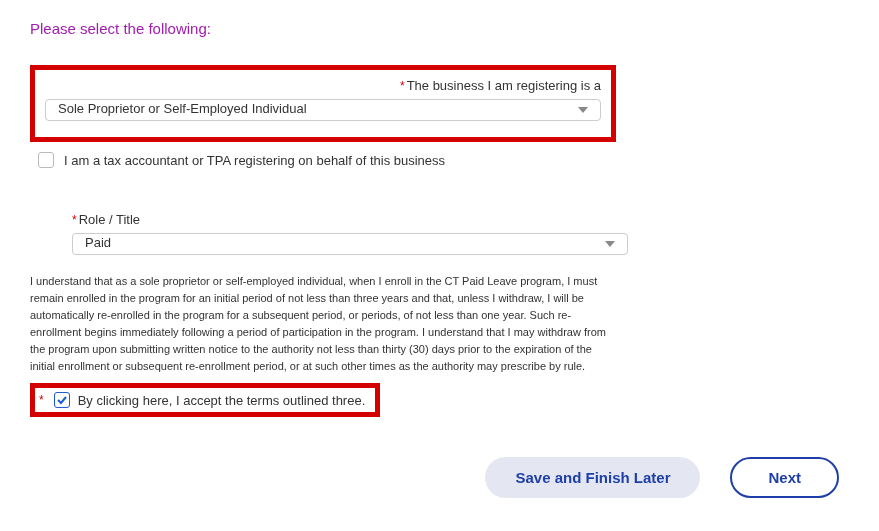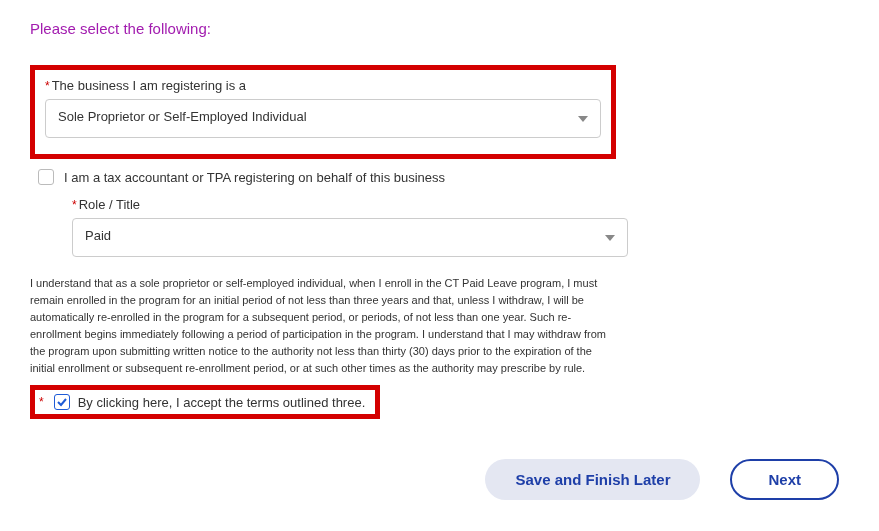--- a/index.html
+++ b/index.html
@@ -20,21 +20,21 @@
     .field-label {
       font-size: 13px;
       color: #333;
       margin-bottom: 6px;
       display: block;
     }
     .required-mark { color: #c00; margin-right: 2px; font-size: 12px; }
     .select {
       position: relative;
       width: 556px;
-      height: 39px;
+      height: 22px;
       border: 1px solid #ccc;
       border-radius: 4px;
       background: #fff;
       display: flex;
       align-items: center;
       padding: 0 32px 4px 12px;
       cursor: pointer;
       font-size: 13px;
       color: #333;
     }
@@ -46,20 +46,21 @@
       width: 0; height: 0;
       border-left: 5px solid transparent;
       border-right: 5px solid transparent;
       border-top: 6px solid #888;
     }
     .highlight-red {
       border: 5px solid #d40000;
       padding: 8px 10px 10px 10px;
       margin-bottom: 10px;
       display: inline-block;
+      text-align: right;
     }
     .highlight-red-accept {
       border: 5px solid #d40000;
       padding: 4px 10px 4px 4px;
       display: inline-block;
       margin-top: 8px;
     }
     .checkbox-row {
       display: flex;
       align-items: center;
@@ -75,21 +76,21 @@
       display: inline-flex;
       align-items: center;
       justify-content: center;
       flex-shrink: 0;
     }
     .checkbox.checked {
       border-color: #1e5bd6;
     }
     .checkbox.checked svg { display: block; }
     .checkbox svg { display: none; width: 12px; height: 12px; }
-    .tpa-row { margin-left: 8px; margin-bottom: 12px; }
+    .tpa-row { margin-left: 8px; margin-bottom: 44px; }
     .terms-text {
       font-size: 11px;
       line-height: 1.55;
       color: #333;
       width: 590px;
       margin-top: 6px;
     }
     .accept-row {
       display: flex;
       align-items: center;

